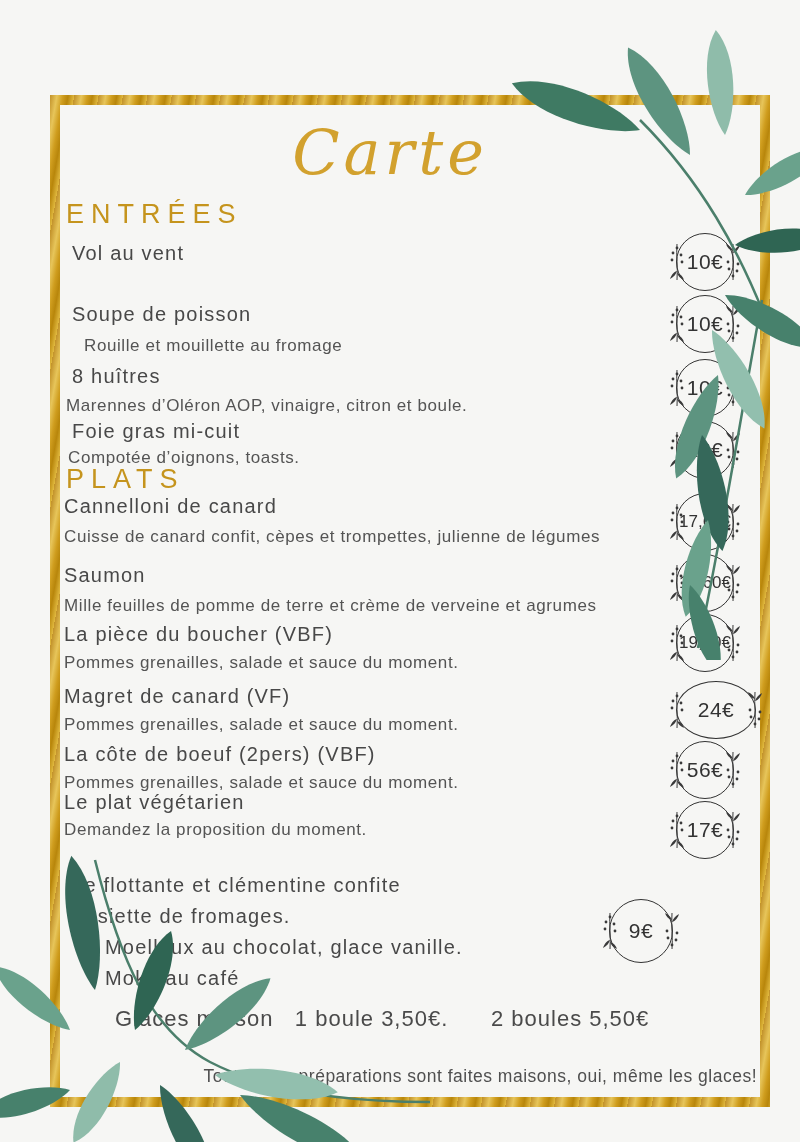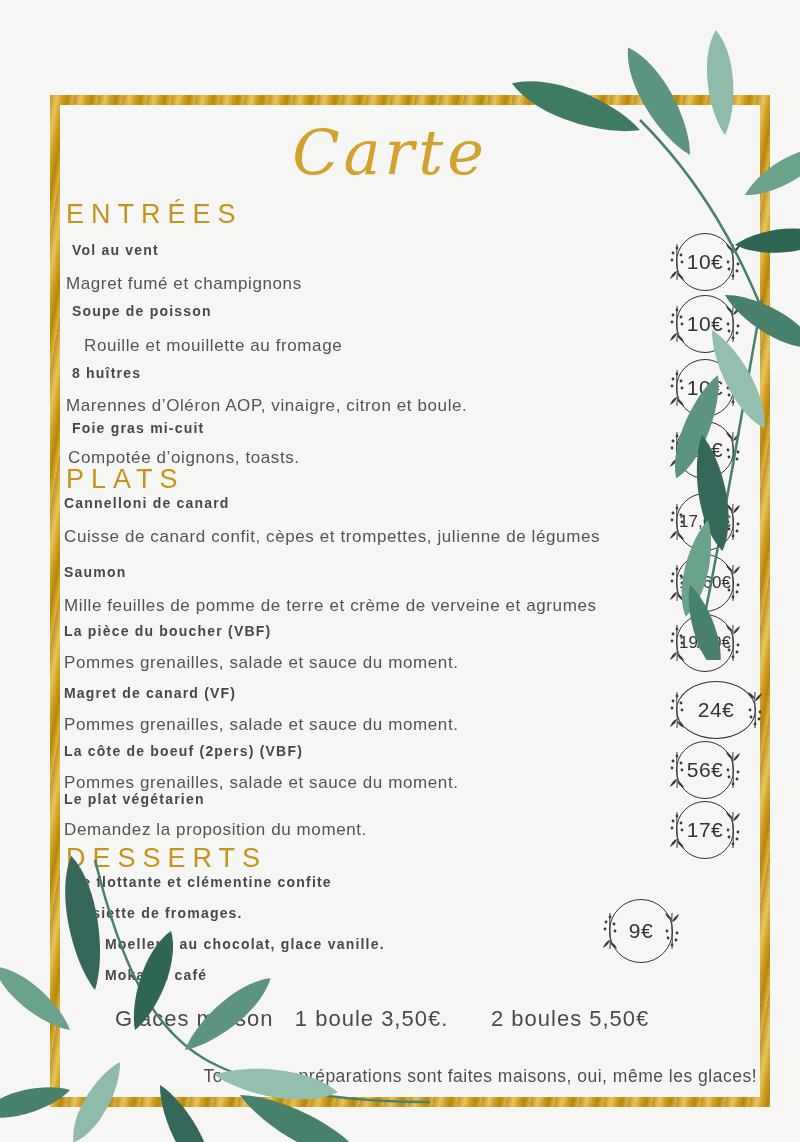--- a/index.html
+++ b/index.html
@@ -8,21 +8,21 @@
   .abs{position:absolute;}
   
   #frame{left:50px;top:95px;width:720px;height:1012px;box-sizing:border-box;
          border:10px solid #d2a02a;
          border-image:repeating-linear-gradient(100deg,#c2922a 0px,#e7c55a 7px,#cf9d1e 13px,#b8860b 18px,#e0b83f 24px) 10;}
   
   #title{left:0;top:116px;width:780px;text-align:center;
          font-family:"DejaVu Serif",serif;font-style:italic;font-weight:400;
          font-size:62px;color:#d2a12e;letter-spacing:4px;}
   .section-heading{font-size:27px;font-weight:400;letter-spacing:7px;color:#c5941d;}
-  .item-name{font-size:14px;letter-spacing:1.2px;color:#484848;font-weight:bold;}
+  .item-name{font-size:20px;letter-spacing:1.2px;color:#484848;}
   .item-desc{font-size:17px;letter-spacing:.6px;color:#545454;}
   .badge{box-sizing:border-box;border:1.6px solid #333;border-radius:50%;
          display:flex;align-items:center;justify-content:center;background:transparent;}
   .badge .price{font-size:21px;letter-spacing:.5px;color:#333;}
   .badge.long .price{font-size:17px;letter-spacing:0;}
   .sprig{position:absolute;top:50%;}
   .sprig.left{left:-9px;transform:translateY(-50%);}
   .sprig.right{right:-9px;transform:translateY(-50%) rotate(180deg);}
   #glaces-line{font-size:22px;letter-spacing:1px;color:#4a4a4a;white-space:pre;}
   #footer-note{font-size:17.5px;letter-spacing:.5px;color:#4f4f4f;text-align:right;}
@@ -35,21 +35,20 @@
 
   <div id="frame" class="abs"></div>
 
   <div id="title" class="abs">Carte</div>
 
   <div class="abs section-heading" style="left:66px;top:199px;">ENTRÉES</div>
 
   <div class="abs" style="left:72px;top:242px;">
     <div class="item-name">Vol au vent</div>
   </div>
-  <div class="abs item-desc" style="left:66px;top:274px;width:600px;">Magret fumé et champignons</div>
 
   <div class="abs item-name" style="left:72px;top:303px;">Soupe de poisson</div>
   <div class="abs item-desc" style="left:84px;top:336px;width:600px;">Rouille et mouillette au fromage</div>
 
   <div class="abs item-name" style="left:72px;top:365px;">8 huîtres</div>
   <div class="abs item-desc" style="left:66px;top:396px;width:620px;">Marennes d’Oléron AOP, vinaigre, citron et boule.</div>
 
   <div class="abs item-name" style="left:72px;top:420px;">Foie gras mi-cuit</div>
   <div class="abs item-desc" style="left:68px;top:448px;width:600px;">Compotée d’oignons, toasts.</div>
 
@@ -66,21 +65,20 @@
 
   <div class="abs item-name" style="left:64px;top:685px;">Magret de canard (VF)</div>
   <div class="abs item-desc" style="left:64px;top:715px;width:610px;">Pommes grenailles, salade et sauce du moment.</div>
 
   <div class="abs item-name" style="left:64px;top:743px;">La côte de boeuf (2pers) (VBF)</div>
   <div class="abs item-desc" style="left:64px;top:773px;width:610px;">Pommes grenailles, salade et sauce du moment.</div>
 
   <div class="abs item-name" style="left:64px;top:791px;">Le plat végétarien</div>
   <div class="abs item-desc" style="left:64px;top:820px;width:610px;">Demandez la proposition du moment.</div>
 
-  <div class="abs section-heading" style="left:66px;top:843px;">DESSERTS</div>
 
   <div class="abs item-name" style="left:72px;top:874px;">Ile flottante et clémentine confite</div>
   <div class="abs item-name" style="left:72px;top:905px;">Assiette de fromages.</div>
   <div class="abs item-name" style="left:105px;top:936px;">Moelleux au chocolat, glace vanille.</div>
   <div class="abs item-name" style="left:105px;top:967px;">Moka au café</div>
 
   <div id="glaces-line" class="abs" style="left:115px;top:1006px;">Glaces maison   1 boule 3,50€.      2 boules 5,50€</div>
 
   <div id="footer-note" class="abs" style="left:150px;top:1066px;width:607px;">Toutes nos préparations sont faites maisons, oui, même les glaces!</div>
 

